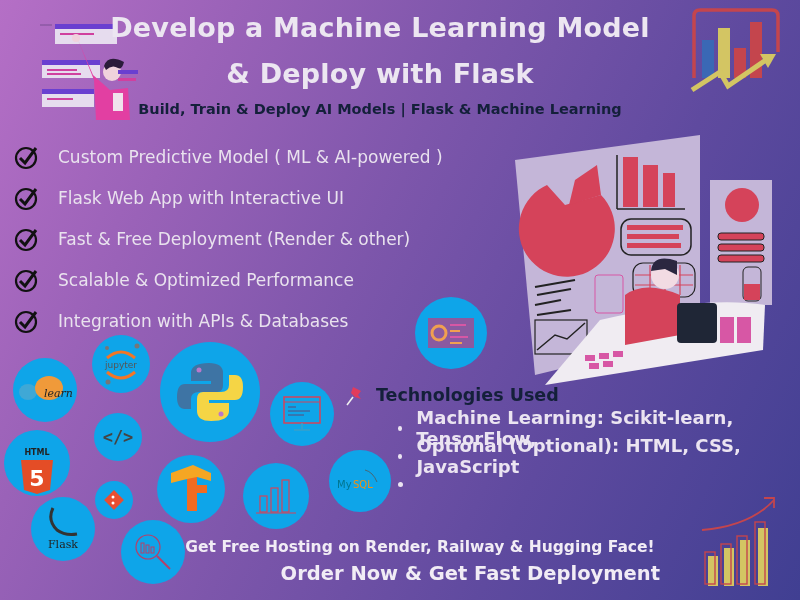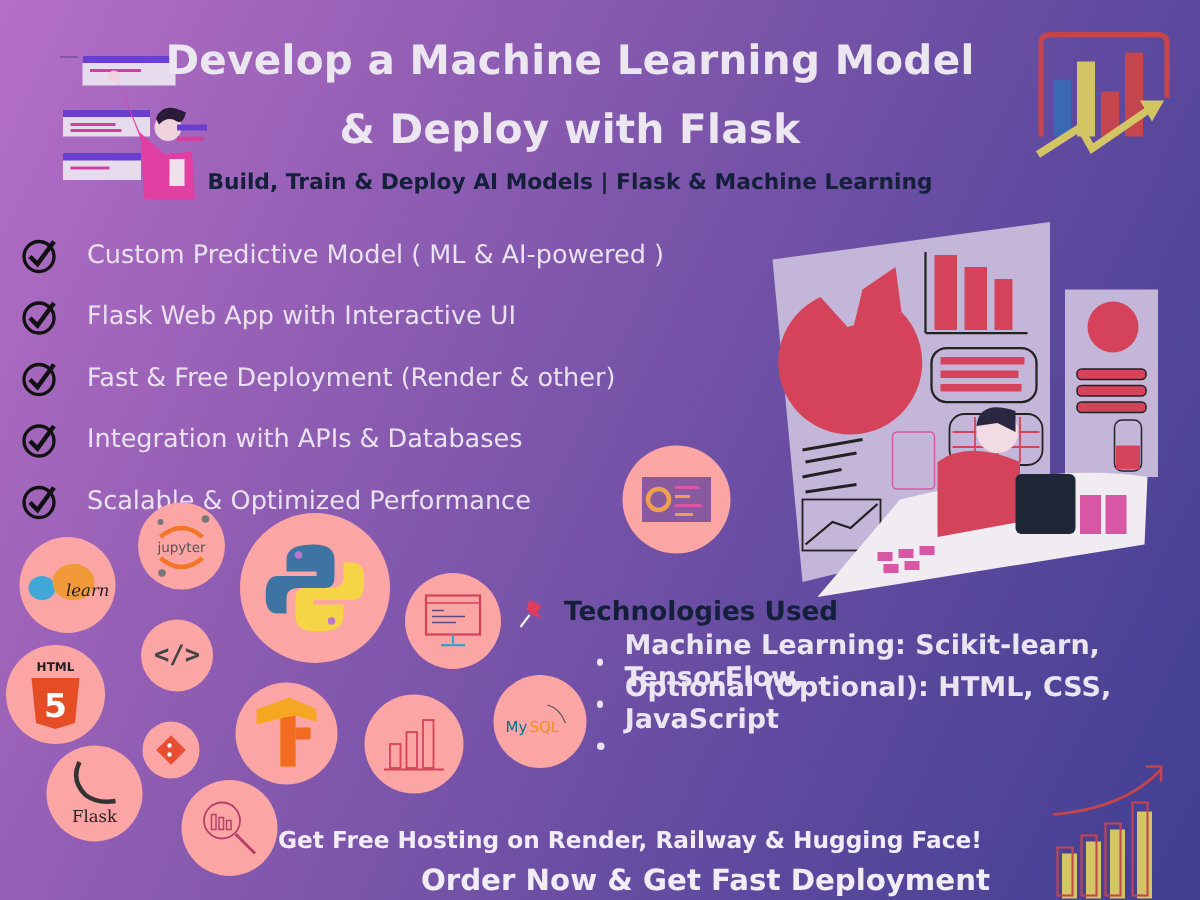--- a/index.html
+++ b/index.html
@@ -2,40 +2,40 @@
 <html><head>
 <meta charset="utf-8">
 <style>
   * { box-sizing: border-box; margin: 0; padding: 0; }
   html, body { width: 800px; height: 600px; overflow: hidden; }
   body {
     font-family: "DejaVu Sans", sans-serif;
     position: relative;
     background: linear-gradient(115deg, #b56fc6 0%, #9a62b8 22%, #7d56ab 45%, #5f4a9f 70%, #403f92 100%);
   }
-  .abs { position: absolute; margin-top: 13px; }
+  .abs { position: absolute; }
   .title {
     left: 100px; width: 560px; text-align: center;
     color: #ece6f1; font-weight: bold; letter-spacing: 0.2px;
   }
   .title.l1 { top: 12px; font-size: 27px; }
   .title.l2 { top: 58px; font-size: 27px; }
   .subtitle {
     top: 101px; left: 100px; width: 560px; text-align: center;
     color: #14203a; font-weight: bold; font-size: 14.5px;
   }
   .features { left: 14px; top: 136px; }
   .feature {
     display: flex; align-items: center; height: 41px;
   }
   .feature .check { width: 26px; height: 26px; margin-right: 18px; flex-shrink: 0; }
   .feature .txt { color: #e9e2ee; font-weight: normal; font-size: 17px; }
 
   .circle {
-    position: absolute; border-radius: 50%; background: #fca5a5;
+    position: absolute; border-radius: 50%; background: #0ea5e9;
     display: flex; align-items: center; justify-content: center;
   }
 
   .tech-title { left: 376px; top: 385px; color: #14203a; font-weight: bold; font-size: 17.5px; }
   .tech-list { left: 398px; top: 414px; }
   .tech-item { display: flex; align-items: center; height: 28px; color: #ebe4f1; font-weight: bold; font-size: 18px; justify-content: space-between; }
   .tech-item .dot { width: 5px; height: 5px; border-radius: 50%; background: #ebe4f1; margin-right: 14px; }
 
   .cta1 { top: 538px; left: 180px; width: 480px; text-align: center; color: #f1ecf5; font-weight: bold; font-size: 15.5px; }
   .cta2 { top: 562px; left: 180px; width: 480px; text-align: right; color: #f1ecf5; font-weight: bold; font-size: 19.5px; }
@@ -102,28 +102,28 @@
         <circle cx="12" cy="14" r="10" fill="none" stroke="#111" stroke-width="2.2"></circle>
         <polyline points="6,14 11,19 22,4" fill="none" stroke="#111" stroke-width="3"></polyline>
       </svg>
     <span class="txt">Fast &amp; Free Deployment (Render &amp; other)</span>
   </div>
   <div class="feature">
     <svg class="check" viewBox="0 0 26 26">
         <circle cx="12" cy="14" r="10" fill="none" stroke="#111" stroke-width="2.2"></circle>
         <polyline points="6,14 11,19 22,4" fill="none" stroke="#111" stroke-width="3"></polyline>
       </svg>
+    <span class="txt">Scalable &amp; Optimized Performance</span>
+  </div>
+  <div class="feature">
+    <svg class="check" viewBox="0 0 26 26">
+        <circle cx="12" cy="14" r="10" fill="none" stroke="#111" stroke-width="2.2"></circle>
+        <polyline points="6,14 11,19 22,4" fill="none" stroke="#111" stroke-width="3"></polyline>
+      </svg>
     <span class="txt">Integration with APIs &amp; Databases</span>
-  </div>
-  <div class="feature">
-    <svg class="check" viewBox="0 0 26 26">
-        <circle cx="12" cy="14" r="10" fill="none" stroke="#111" stroke-width="2.2"></circle>
-        <polyline points="6,14 11,19 22,4" fill="none" stroke="#111" stroke-width="3"></polyline>
-      </svg>
-    <span class="txt">Scalable &amp; Optimized Performance</span>
   </div>
 </div>
 
 <div class="abs" style="left:505px;top:135px;width:290px;height:255px;">
   <svg width="290" height="255" viewBox="0 0 290 255">
     <path d="M10 25 L195 0 L195 200 L30 240 Z" fill="#c4b6d8"></path>
     <path d="M42 50 A48 48 0 1 0 96 60 L60 70 Z" fill="#d5435a"></path>
     <path d="M70 45 L92 30 L96 60 L64 70 Z" fill="#d5435a"></path>
     <rect x="118" y="22" width="15" height="50" fill="#d5435a"></rect>
     <rect x="138" y="30" width="15" height="42" fill="#d5435a"></rect>
@@ -196,21 +196,21 @@
   <svg width="66" height="66" viewBox="0 0 66 66">
     <path d="M32 4 Q14 4 14 14 L14 22 L34 22 L34 25 L8 25 Q0 25 0 38 Q0 50 8 50 L14 50 L14 40 Q14 33 22 33 L40 33 Q46 33 46 26 L46 14 Q46 4 32 4 Z" fill="#3e74a4"></path>
     <path d="M34 62 Q52 62 52 52 L52 44 L32 44 L32 41 L58 41 Q66 41 66 28 Q66 16 58 16 L52 16 L52 26 Q52 33 44 33 L26 33 Q20 33 20 40 L20 52 Q20 62 34 62 Z" fill="#f5d545"></path>
     <circle cx="22" cy="11" r="2.5" fill="#bb78cb"></circle>
       <circle cx="44" cy="55" r="2.5" fill="#bb78cb"></circle>
   </svg>
 </div>
 <div class="circle" style="left:94px;top:413px;width:48px;height:48px;">
   <span style="color:#444;font-family:'DejaVu Sans Mono',monospace;font-size:17px;font-weight:bold;">&lt;/&gt;</span>
 </div>
-<div class="circle" style="left:4px;top:430px;width:66px;height:66px;">
+<div class="circle" style="left:4px;top:430px;width:66px;height:66px;align-items:flex-end;">
   <svg width="40" height="50" viewBox="0 0 40 50">
     <text x="20" y="9" text-anchor="middle" font-family="DejaVu Sans, sans-serif" font-size="8" font-weight="bold" fill="#222">HTML</text>
     <path d="M4 14 L36 14 L33 44 L20 48 L7 44 Z" fill="#e44d26"></path>
     <text x="20" y="40" text-anchor="middle" font-family="DejaVu Sans, sans-serif" font-size="22" font-weight="bold" fill="#fff">5</text>
   </svg>
 </div>
 <div class="circle" style="left:270px;top:382px;width:64px;height:64px;">
   <svg width="40" height="38" viewBox="0 0 40 38">
     <rect x="2" y="2" width="36" height="26" fill="none" stroke="#d5435a" stroke-width="1.5"></rect>
     <line x1="2" y1="7" x2="38" y2="7" stroke="#d5435a" stroke-width="1"></line>

